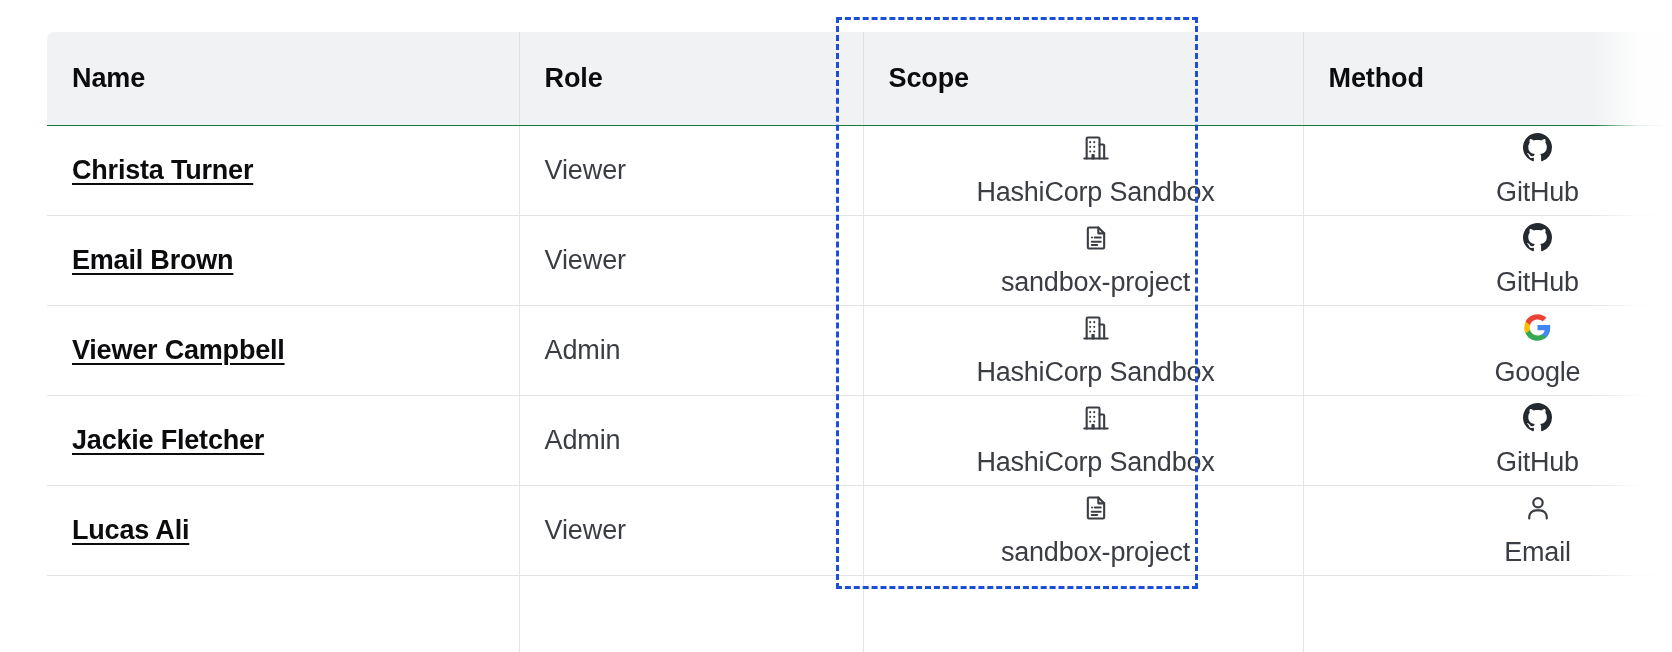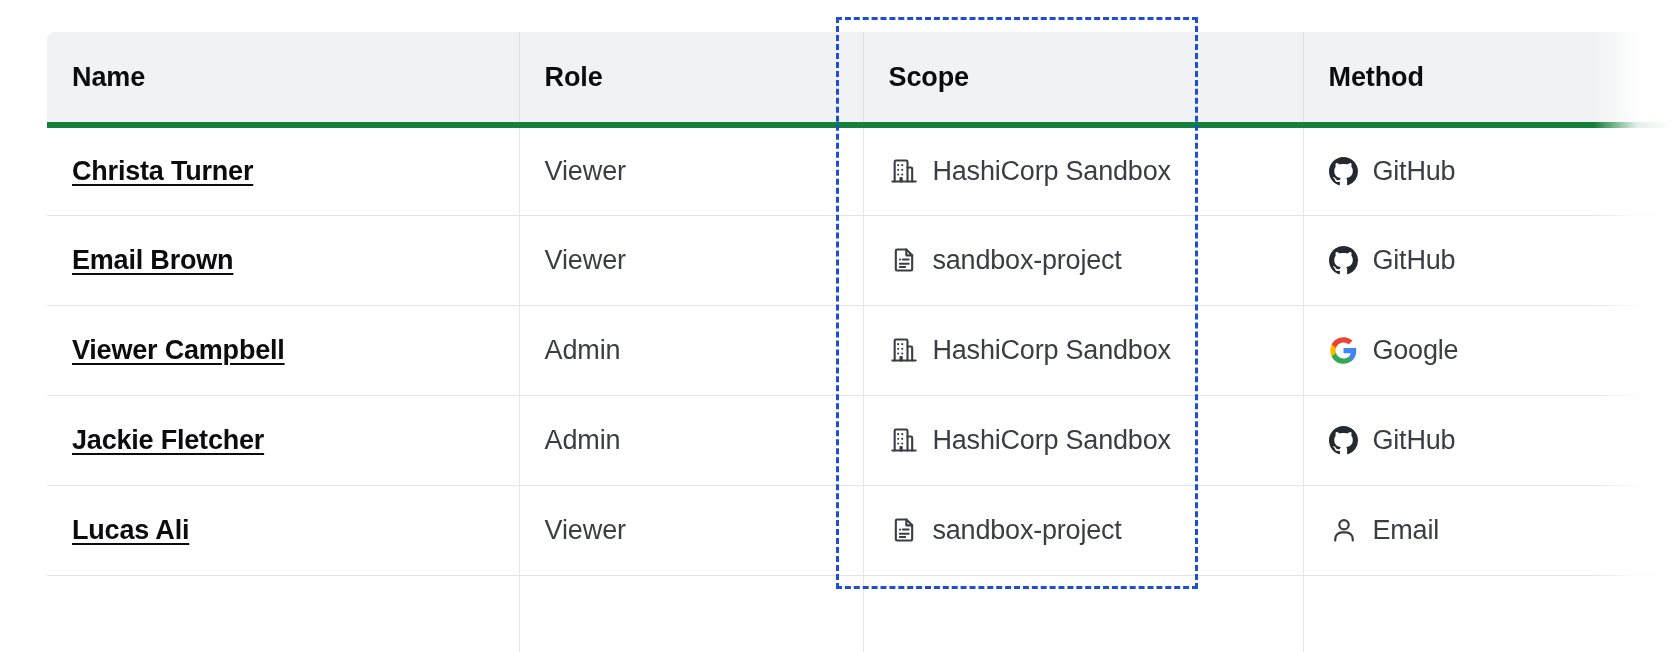--- a/index.html
+++ b/index.html
@@ -46,21 +46,21 @@
   }
 
   table.members thead th {
     background: #f1f2f3;
     color: #0c0c0e;
     font-size: 27px;
     font-weight: 700;
     text-align: left;
     height: 93px;
     padding: 0 0 0 25px;
-    border-bottom: 6px solid #15803d;
+    border-bottom: 1px solid #15803d;
     border-right: 1px solid #dedfe3;
     box-sizing: border-box;
     vertical-align: middle;
     letter-spacing: -0.1px;
   }
   table.members thead th.no-div { border-right: 1px solid #dedfe3; }
 
   table.members tbody td {
     height: 90px;
     padding: 0 0 0 25px;
@@ -92,20 +92,21 @@
     cursor: pointer;
     font-size: 27px;
     letter-spacing: -0.2px;
   }
 
   
   .icon-cell {
     display: flex;
     align-items: center;
     gap: 14px;
+    flex-direction: column;
   }
   .icon-cell .glyph {
     display: inline-flex;
     align-items: center;
     justify-content: center;
     width: 30px;
     height: 30px;
     flex: 0 0 30px;
   }
   .icon-cell .glyph svg { display: block; }

